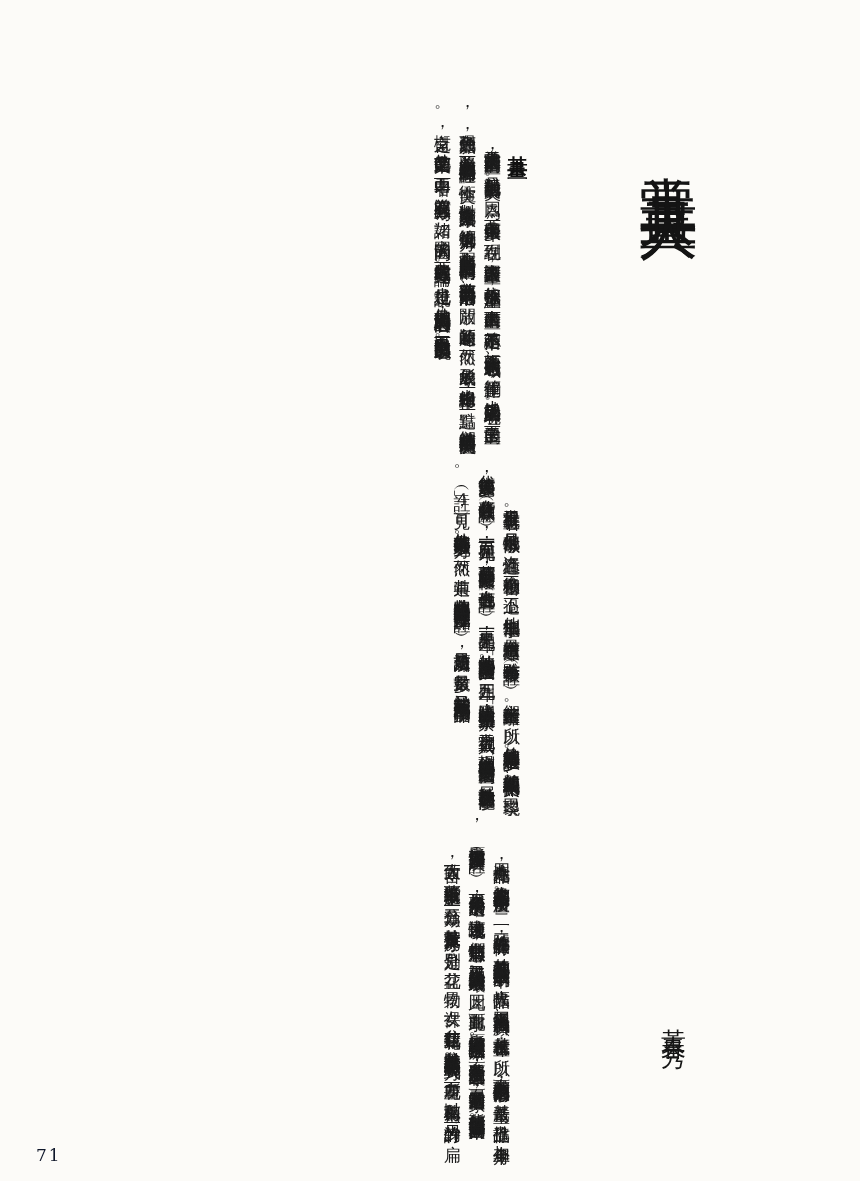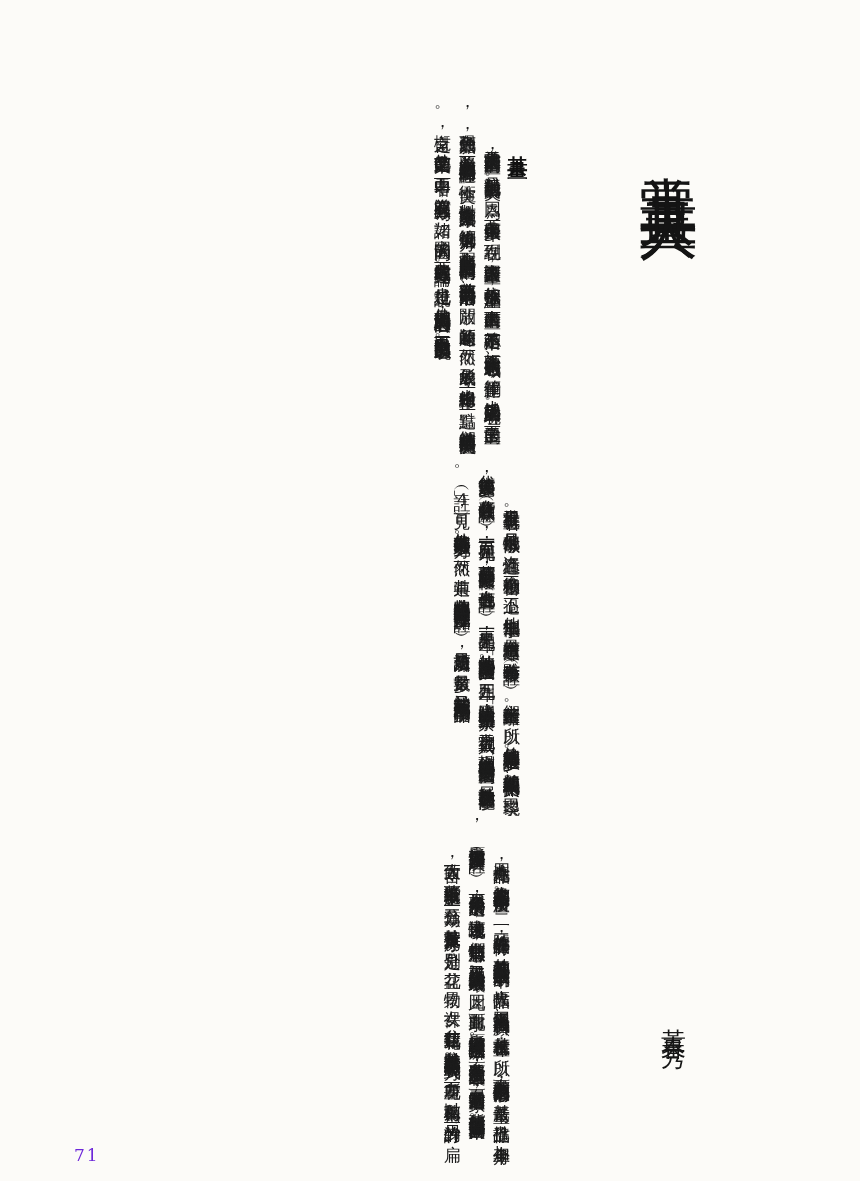--- a/index.html
+++ b/index.html
@@ -66,22 +66,21 @@
   .band-2 p { line-height: 24.8px; }
   .band-3 { top: 816px; right: 347px; }
   .band-3 p { line-height: 24.6px; }
   
   .page-number {
     position: absolute;
     top: 1145px; left: 36px;
     font-size: 17px;
     letter-spacing: 2px;
     font-family: "DejaVu Serif", serif;
-    color: #6d28d9;
-    margin-left: 38px;
+    color: #0f172a;
   }
 </style>
 </head>
 <body>
 
 <div class="page">
 
   <h1 class="title vert">常玉其畫其人</h1>
 
   <div class="author vert">黃春秀</div>

